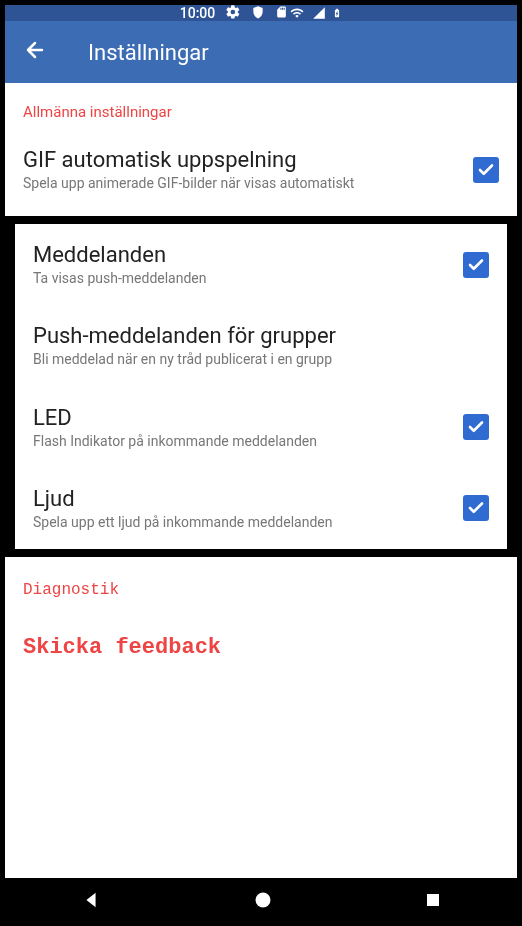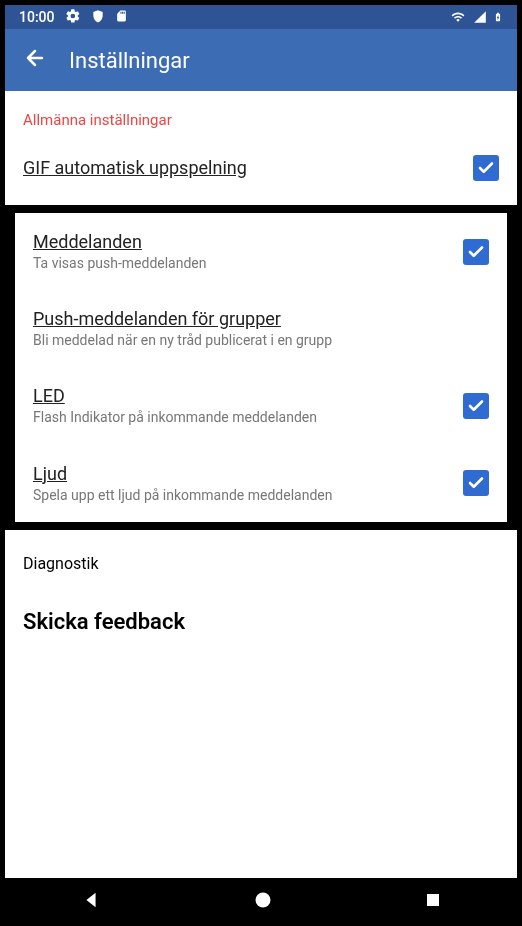--- a/index.html
+++ b/index.html
@@ -15,41 +15,41 @@
     .screen {
       flex: 1;
       background: #fff;
       display: flex;
       flex-direction: column;
       margin: 5px 5px 0 5px;
       overflow: hidden;
     }
     
     .status-bar {
-      height: 24px;
+      height: 16px;
       background: #2f5496;
       display: flex;
       align-items: center;
-      justify-content: space-between;
+      justify-content: center;
       padding: 0 14px;
       color: #fff;
       font-size: 14px;
       font-weight: 500;
     }
     .status-left { display: flex; align-items: center; gap: 10px; }
     .status-right { display: flex; align-items: center; gap: 6px; }
     .status-right svg { display: block; }
     
     .app-header {
       height: 62px;
       background: #3c6cb4;
       display: flex;
       align-items: center;
       padding: 0 18px;
-      gap: 22px;
+      gap: 41px;
     }
     .app-header .back { color: #fff; cursor: pointer; }
     .app-header .title { color: #fff; font-size: 22px; font-weight: 400; }
     
     .content {
       flex: 1;
       overflow-y: auto;
       background: #fff;
     }
     .section-header {
@@ -63,24 +63,23 @@
       justify-content: space-between;
       padding: 18px 18px;
       gap: 16px;
       cursor: pointer;
     }
     .setting-text {
       flex: 1;
     }
     .setting-title {
       color: #222;
-      font-size: 18px;
+      font-size: 22px;
       font-weight: 400;
       margin-bottom: 2px;
-      text-decoration: underline;
     }
     .setting-sub {
       color: #777;
       font-size: 14px;
       line-height: 1.3;
     }
     .checkbox {
       width: 26px;
       height: 26px;
       border-radius: 3px;
@@ -94,23 +93,24 @@
     }
     .checkbox.checked svg { display: block; }
     .highlight-block {
       border: 8px solid #000;
       border-left-width: 10px;
       border-right-width: 10px;
       margin: 6px 0;
     }
     .simple-row {
       padding: 18px 18px;
-      color: #000000;
+      color: #ef4444;
       font-size: 16px;
       cursor: pointer;
+      font-family: Liberation Mono, monospace;
     }
     .simple-row.bold { font-weight: 600; font-size: 22px; }
     
     .nav-bar {
       height: 48px;
       background: #000;
       display: flex;
       align-items: center;
       justify-content: space-around;
       margin: 0 5px;
@@ -168,20 +168,21 @@
     </span>
     <span class="title">Inställningar</span>
   </div>
 
   <div class="content">
     <div class="section-header">Allmänna inställningar</div>
 
     <div class="setting-row">
       <div class="setting-text">
         <div class="setting-title">GIF automatisk uppspelning</div>
+        <div class="setting-sub">Spela upp animerade GIF-bilder när visas automatiskt</div>
       </div>
       <div class="checkbox checked">
         <svg width="18" height="18" viewBox="0 0 24 24" fill="none" stroke="#fff" stroke-width="3.5" stroke-linecap="round" stroke-linejoin="round">
             <polyline points="20 6 9 17 4 12"></polyline>
           </svg>
       </div>
     </div>
 
     <div class="highlight-block">
 

